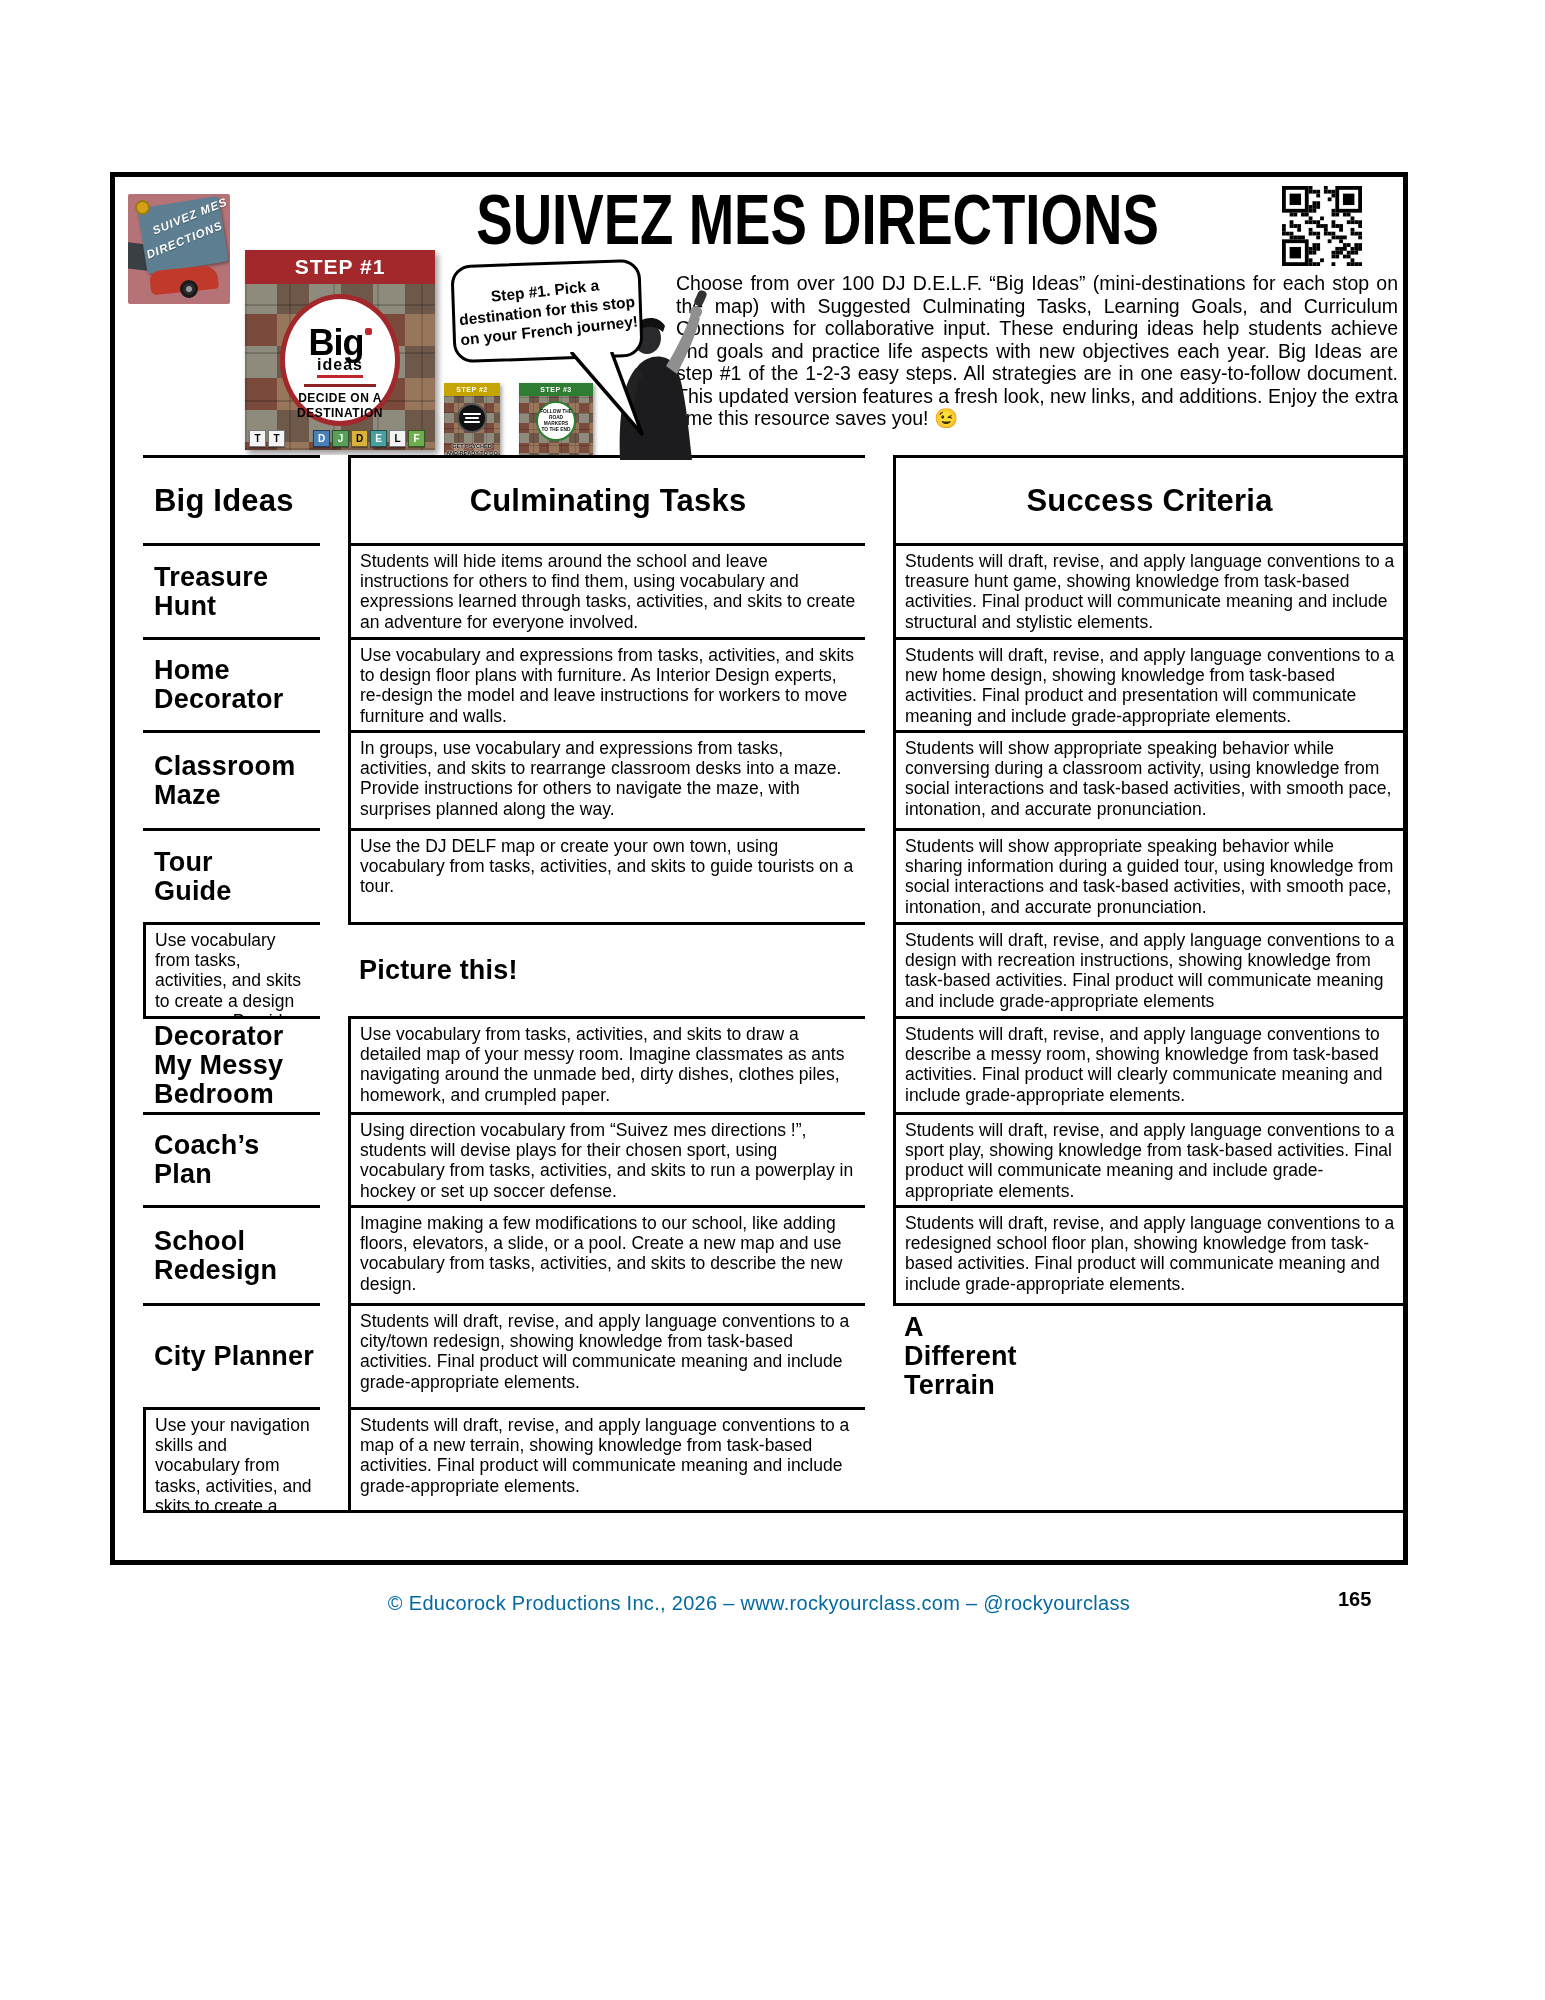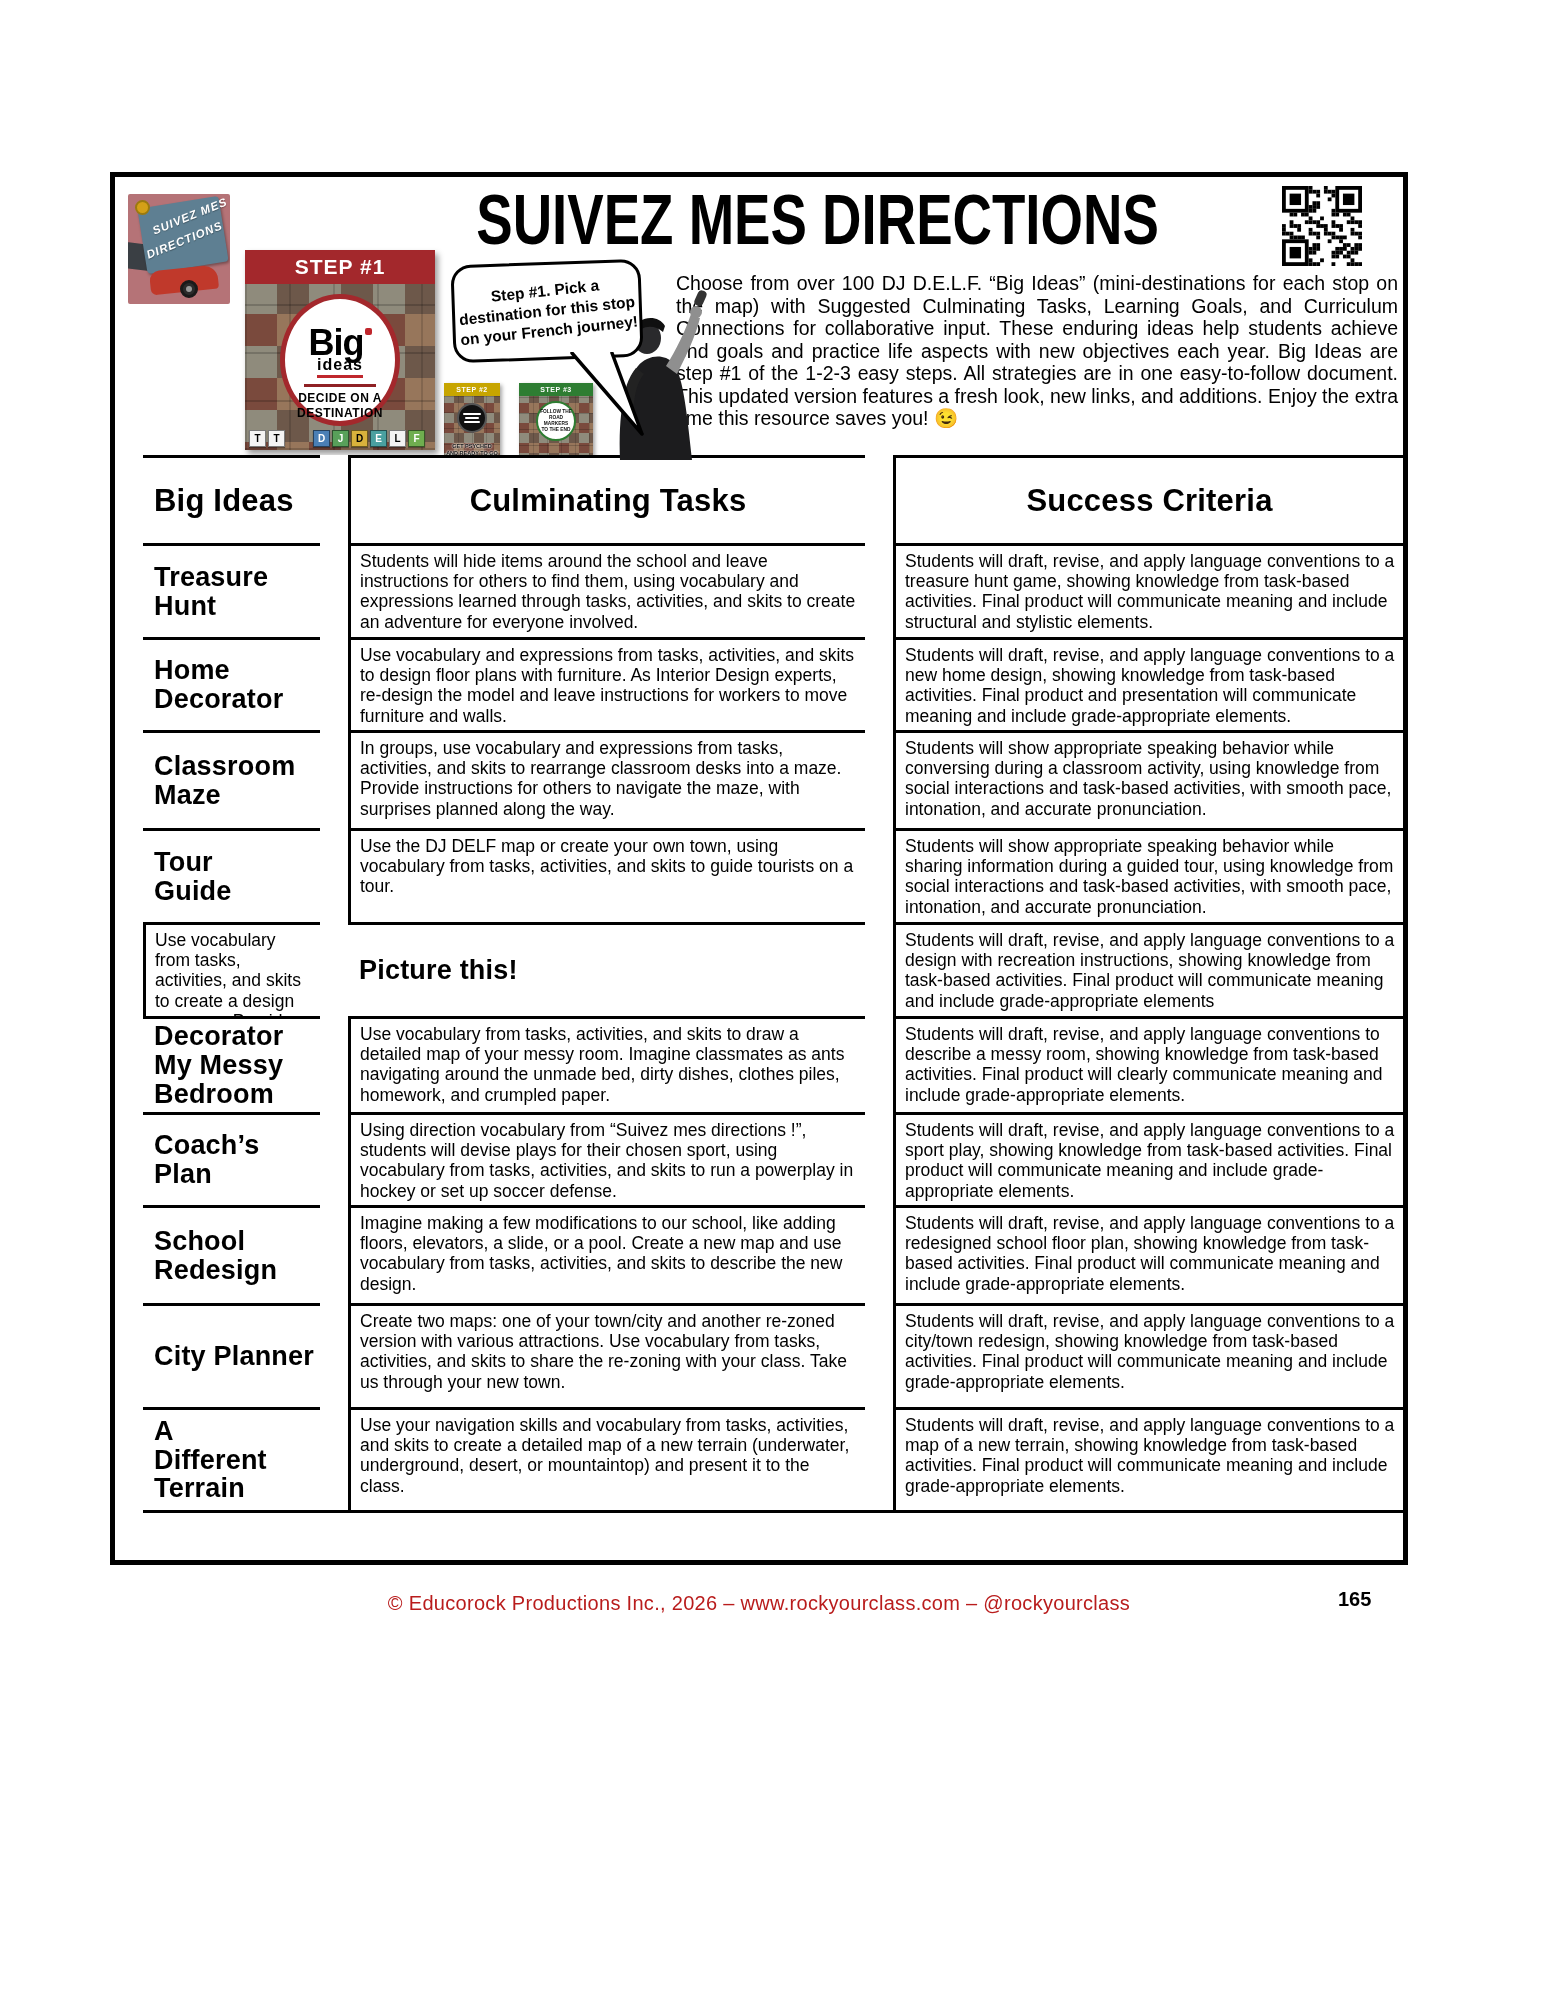--- a/index.html
+++ b/index.html
@@ -79,21 +79,21 @@
           grid-template-rows:88px 94px 93px 98px 94px 94px 96px 93px 98px 104px 103px 1fr; background:#fff; }
   .cell { border-top:3px solid #000; overflow:hidden;margin-left:28px; }
   .cb { border-left:3px solid #000; }
   .hcell { font-size:31px; font-weight:700; display:flex; align-items:center; justify-content:center; letter-spacing:.2px; }
   .hcell.first { justify-content:flex-start; padding-left:11px; }
   .idea { font-size:27px; font-weight:700; line-height:1.07; padding:4px 4px 4px 11px; display:flex; align-items:center; white-space:pre-line; letter-spacing:.2px; }
   .task, .crit { font-size:17.5px; line-height:20.2px; padding:5px 8px 2px 9px; }
   .fullrow { grid-column:1 / 4; }
 
   
-  .footer { position:absolute; left:110px; top:1592px; width:1298px; text-align:center; font-size:20px; letter-spacing:.3px; color:#b91c1c; }
+  .footer { position:absolute; left:110px; top:1592px; width:1298px; text-align:center; font-size:20px; letter-spacing:.3px; color:#0369a1; }
   .pagenum { position:absolute; left:1338px; top:1588px; font-size:20px; font-weight:700; }
 </style>
 </head>
 <body>
 
 <div class="page">
   <div class="frame"></div>
 
   <div class="sign">
     <div class="laptop"></div>
@@ -337,21 +337,20 @@
 Plan</div>
     <div class="cell cb task">Using direction vocabulary from “Suivez mes directions !”, students will devise plays for their chosen sport, using vocabulary from tasks, activities, and skits to run a powerplay in hockey or set up soccer defense.</div>
     <div class="cell cb crit">Students will draft, revise, and apply language conventions to a sport play, showing knowledge from task-based activities. Final product will communicate meaning and include grade-appropriate elements.</div>
 
     <div class="cell idea">School
 Redesign</div>
     <div class="cell cb task">Imagine making a few modifications to our school, like adding floors, elevators, a slide, or a pool. Create a new map and use vocabulary from tasks, activities, and skits to describe the new design.</div>
     <div class="cell cb crit">Students will draft, revise, and apply language conventions to a redesigned school floor plan, showing knowledge from task-based activities. Final product will communicate meaning and include grade-appropriate elements.</div>
 
     <div class="cell idea">City Planner</div>
-    <div class="cell cb task">Create two maps: one of your town/city and another re-zoned version with various attractions. Use vocabulary from tasks, activities, and skits to share the re-zoning with your class. Take us through your new town.</div>
     <div class="cell cb crit">Students will draft, revise, and apply language conventions to a city/town redesign, showing knowledge from task-based activities. Final product will communicate meaning and include grade-appropriate elements.</div>
 
     <div class="cell idea">A
 Different
 Terrain</div>
     <div class="cell cb task">Use your navigation skills and vocabulary from tasks, activities, and skits to create a detailed map of a new terrain (underwater, underground, desert, or mountaintop) and present it to the class.</div>
     <div class="cell cb crit">Students will draft, revise, and apply language conventions to a map of a new terrain, showing knowledge from task-based activities. Final product will communicate meaning and include grade-appropriate elements.</div>
 
     <div class="cell fullrow"></div>
   </div>

